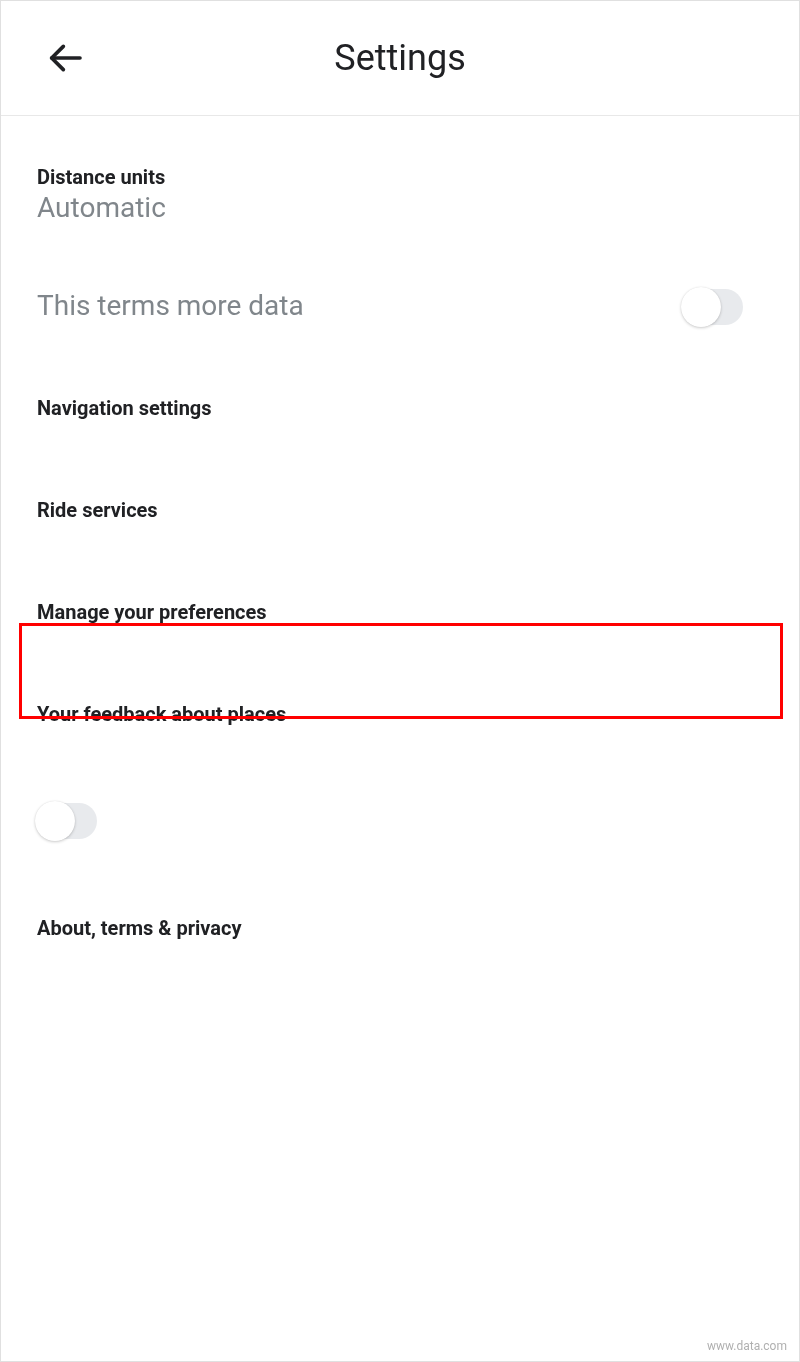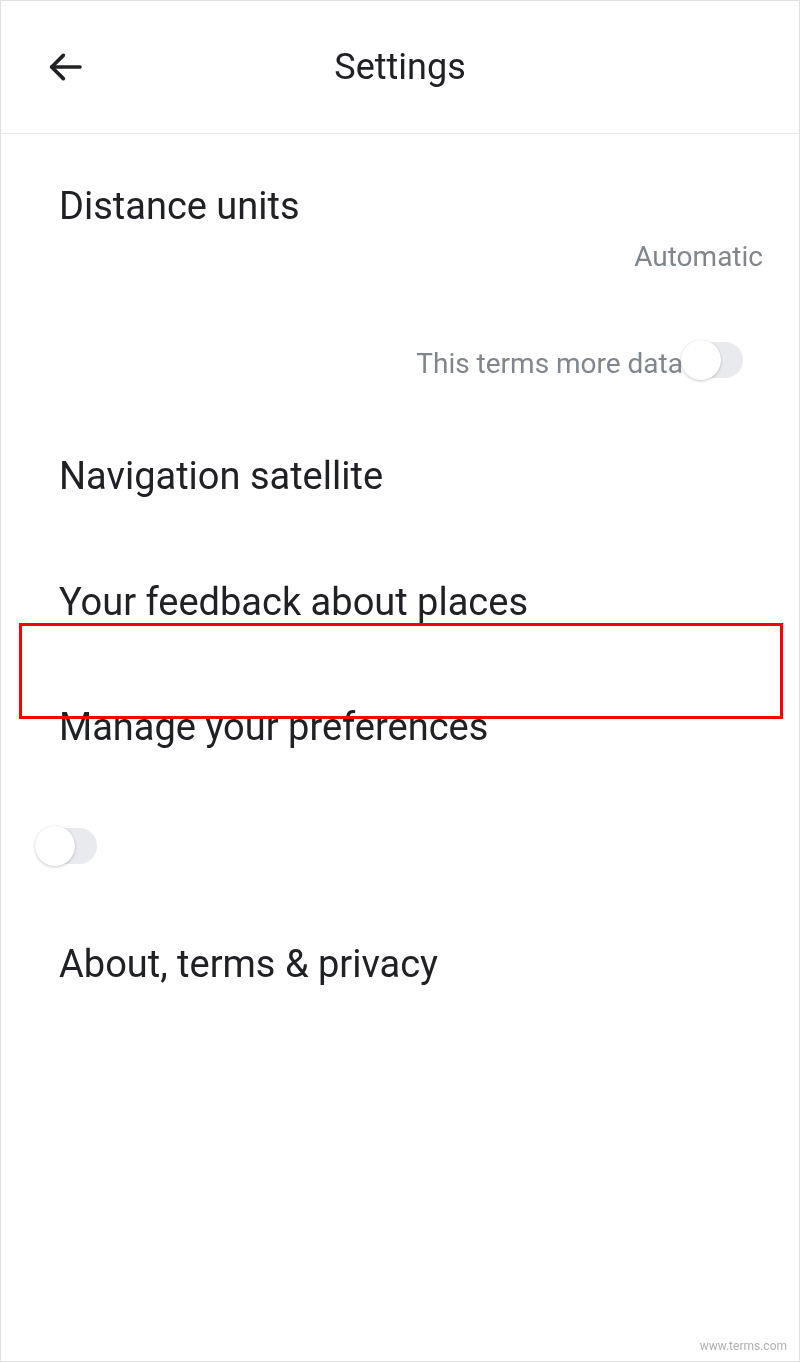--- a/index.html
+++ b/index.html
@@ -11,21 +11,21 @@
       font-family: -apple-system, BlinkMacSystemFont, 'Segoe UI', Roboto, Arial, sans-serif;
       background: #ffffff;
       width: 800px;
       height: 1362px;
       position: relative;
       border: 1px solid #e0e0e0;
     }
     .header {
       display: flex;
       align-items: center;
-      height: 133px;
+      height: 115px;
       padding: 0 42px;
       border-bottom: 1px solid #e8e8e8;
       position: relative;
     }
     .back-button {
       width: 44px;
       height: 44px;
       display: flex;
       align-items: center;
       justify-content: center;
@@ -53,33 +53,30 @@
       justify-content: space-between;
       cursor: pointer;
     }
     .setting-item.first {
       padding-top: 48px;
     }
     .setting-text {
       flex: 1;
     }
     .setting-title {
-      font-size: 38px;
-      font-weight: 400;
+      font-size: 20px;
+      font-weight: 700;
       color: #202124;
       line-height: 1.3;
-      margin-left: 22px;
     }
     .setting-subtitle {
       font-size: 28px;
       font-weight: 400;
       color: #80868b;
-      margin-top: 8px;
       line-height: 1.3;
-      text-align: right;
     }
     .setting-item.single-line {
       padding: 38px 36px;
     }
     .setting-item.highlighted {
       position: relative;
     }
     .highlight-box {
       position: absolute;
       left: 18px;
@@ -145,46 +142,51 @@
       <div class="setting-subtitle">This terms more data</div>
     </div>
     <div class="toggle">
       <div class="toggle-thumb"></div>
     </div>
   </div>
 
 
   <div class="setting-item single-line highlighted">
     <div class="setting-text">
-      <div class="setting-title">Navigation satellite</div>
+      <div class="setting-title">Navigation settings</div>
     </div>
   </div>
 
-
   <div class="setting-item single-line">
     <div class="setting-text">
-      <div class="setting-title">Your feedback about places</div>
+      <div class="setting-title">Ride services</div>
     </div>
   </div>
 
   <div class="setting-item single-line">
     <div class="setting-text">
       <div class="setting-title">Manage your preferences</div>
+    </div>
+  </div>
+
+  <div class="setting-item single-line">
+    <div class="setting-text">
+      <div class="setting-title">Your feedback about places</div>
     </div>
   </div>
 
   <div class="setting-item single-line">
     <div class="toggle">
       <div class="toggle-thumb"></div>
     </div>
   </div>
 
   <div class="setting-item single-line">
     <div class="setting-text">
       <div class="setting-title">About, terms &amp; privacy</div>
     </div>
   </div>
 
 </div>
 
 <div class="highlight-box"></div>
 
-<div class="watermark">www.terms.com</div>
+<div class="watermark">www.data.com</div>
 
 </body></html>

